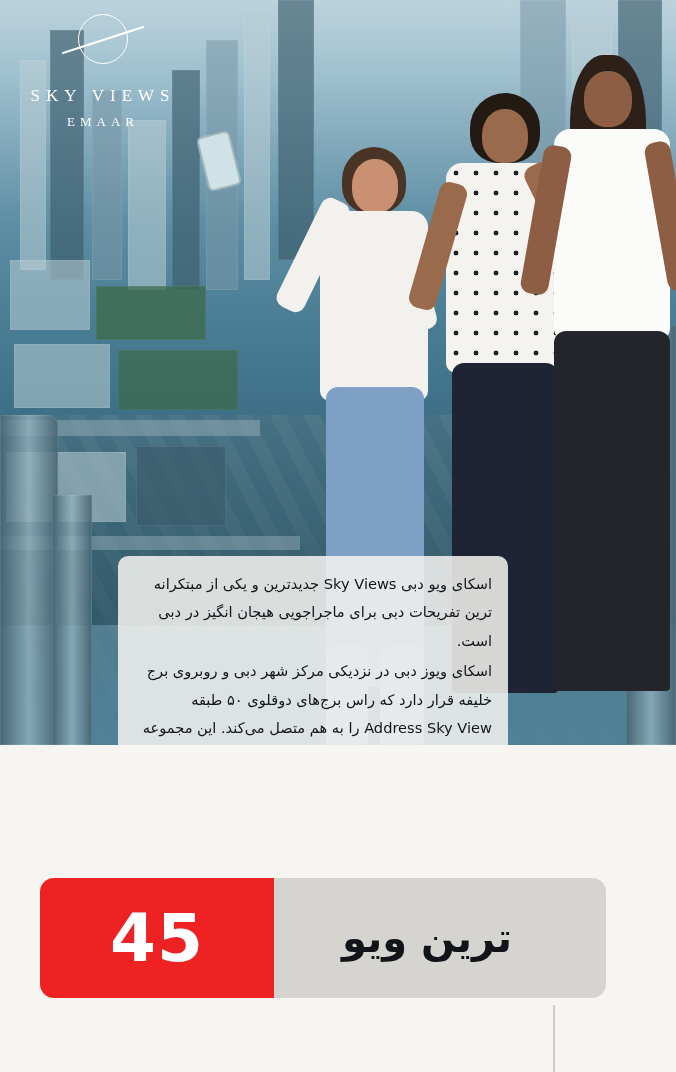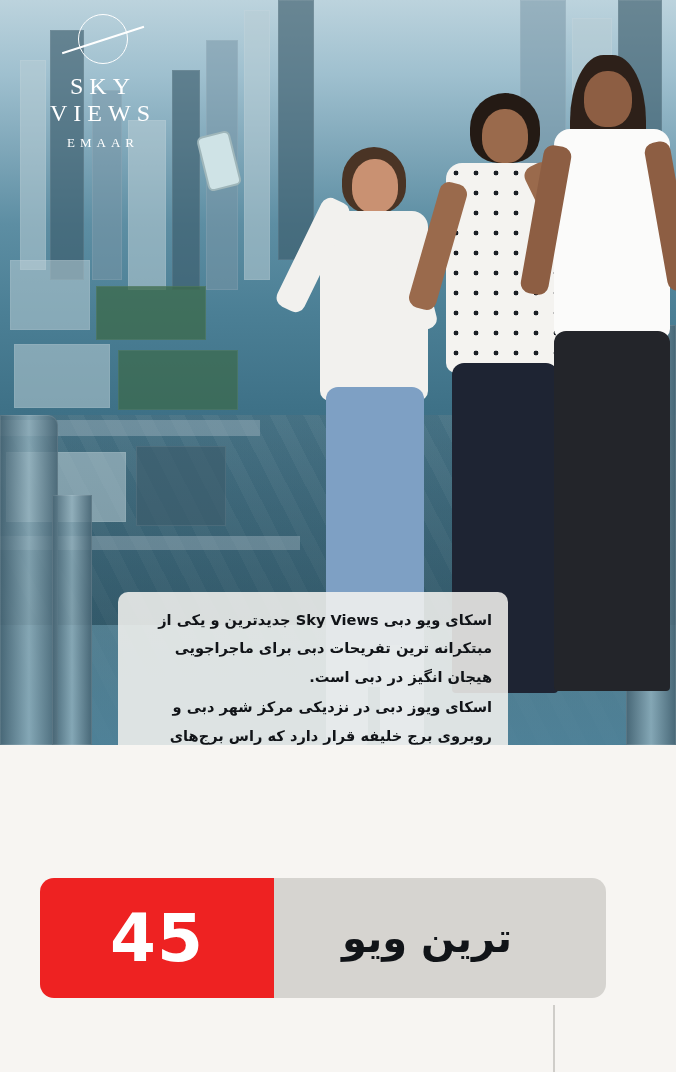--- a/index.html
+++ b/index.html
@@ -99,22 +99,22 @@
   .logo .mark .bar {
     position: absolute;
     left: 0;
     top: 27px;
     width: 86px;
     height: 1.5px;
     background: #fff;
     transform: rotate(-18deg);
   }
   .logo .name {
-    margin-top: 7px;
-    font-size: 24px;
+    margin-top: 20px;
+    font-size: 17px;
     letter-spacing: 6px;
     font-family: "Liberation Serif", serif;
   }
   .logo .sub {
     margin-top: 8px;
     font-size: 13px;
     letter-spacing: 5px;
     font-family: "Liberation Serif", serif;
   }
 
@@ -143,24 +143,23 @@
     left: 118px;
     top: 556px;
     width: 390px;
     background: rgba(245,243,240,.86);
     border-radius: 10px;
     padding: 14px 16px;
     box-sizing: border-box;
     color: #111418;
     font-size: 14.6px;
     line-height: 1.95;
-    font-weight: 700;
+    font-weight: 400;
     text-align: right;
     direction: rtl;
-    margin-top: 36px;
   }
 
   
   .bottom {
     position: absolute;
     left: 40px;
     top: 878px;
     width: 566px;
     height: 120px;
     display: flex;

